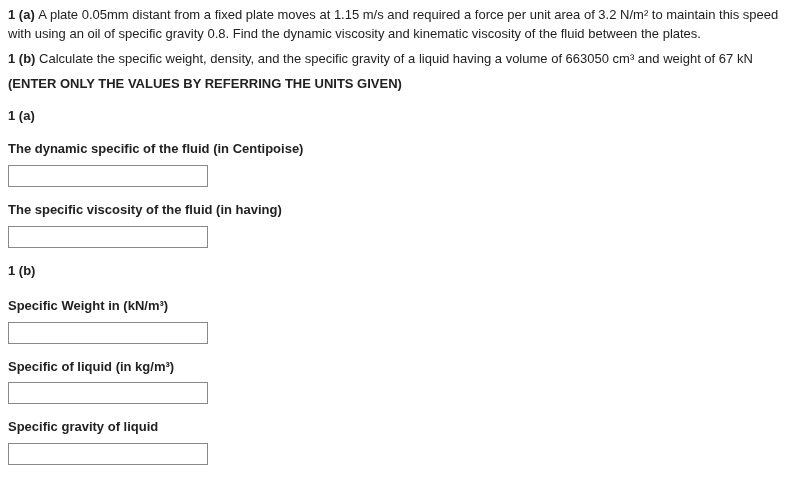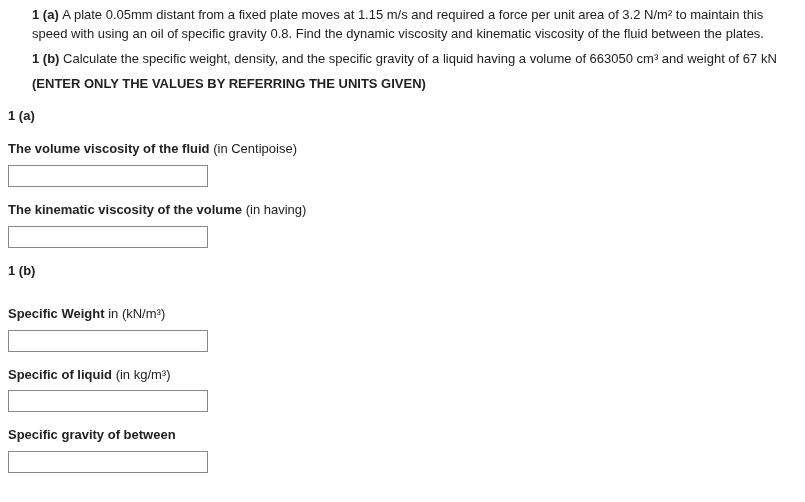--- a/index.html
+++ b/index.html
@@ -5,30 +5,30 @@
   body {
     font-family: Arial, Helvetica, sans-serif;
     font-size: 13px;
     color: #222;
     margin: 0;
     padding: 6px 8px;
     width: 805px;
     box-sizing: border-box;
     line-height: 1.45;
   }
-  .lead { margin-bottom: 6px; margin-left: 24px; }
+  .lead { margin-bottom: 6px; }
   .bold { font-weight: bold; }
   .section-label {
     font-weight: bold;
     margin-top: 14px;
     margin-bottom: 6px;
   }
   .field-label { margin-top: 14px; margin-bottom: 6px; }
   .field-label .main { font-weight: bold; }
-  .field-label .unit { font-weight: normal; }
+  .field-label .unit { font-weight: bold; }
   input[type=text] {
     width: 200px;
     height: 22px;
     border: 1px solid #888;
     background: #fff;
     box-sizing: border-box;
     padding: 2px 4px;
     font-size: 13px;
   }
 </style>
@@ -43,40 +43,40 @@
 
 <div class="lead">
   <span class="bold">1 (b)  </span><span>Calculate the specific weight, density, and the specific gravity of a liquid having a volume of 663050 cm³ and weight of 67 kN</span>
 </div>
 
 <div class="bold lead">(ENTER ONLY THE VALUES BY REFERRING THE UNITS GIVEN)</div>
 
 <div class="section-label">1 (a)</div>
 
 <div class="field-label">
-  <span class="main">The volume viscosity of the fluid</span><span class="unit"> (in Centipoise)</span>
+  <span class="main">The dynamic specific of the fluid</span><span class="unit"> (in Centipoise)</span>
 </div>
 <input type="text" style="">
 
 <div class="field-label">
-  <span class="main">The kinematic viscosity of the volume</span><span class="unit"> (in having)</span>
+  <span class="main">The specific viscosity of the fluid</span><span class="unit"> (in having)</span>
 </div>
 <input type="text" style="">
 
 <div class="section-label">1 (b)</div>
 
-<div class="field-label" style="margin-top:24px;">
+<div class="field-label" style="margin-top:16px;">
   <span class="main">Specific Weight</span><span class="unit"> in (kN/m³)</span>
 </div>
 <input type="text" style="">
 
 <div class="field-label">
   <span class="main">Specific of liquid</span><span class="unit"> (in kg/m³)</span>
 </div>
 <input type="text" style="">
 
 <div class="field-label">
-  <span class="main">Specific gravity of between</span>
+  <span class="main">Specific gravity of liquid</span>
 </div>
 <input type="text" style="">
 
 
 
 
 </body></html>

